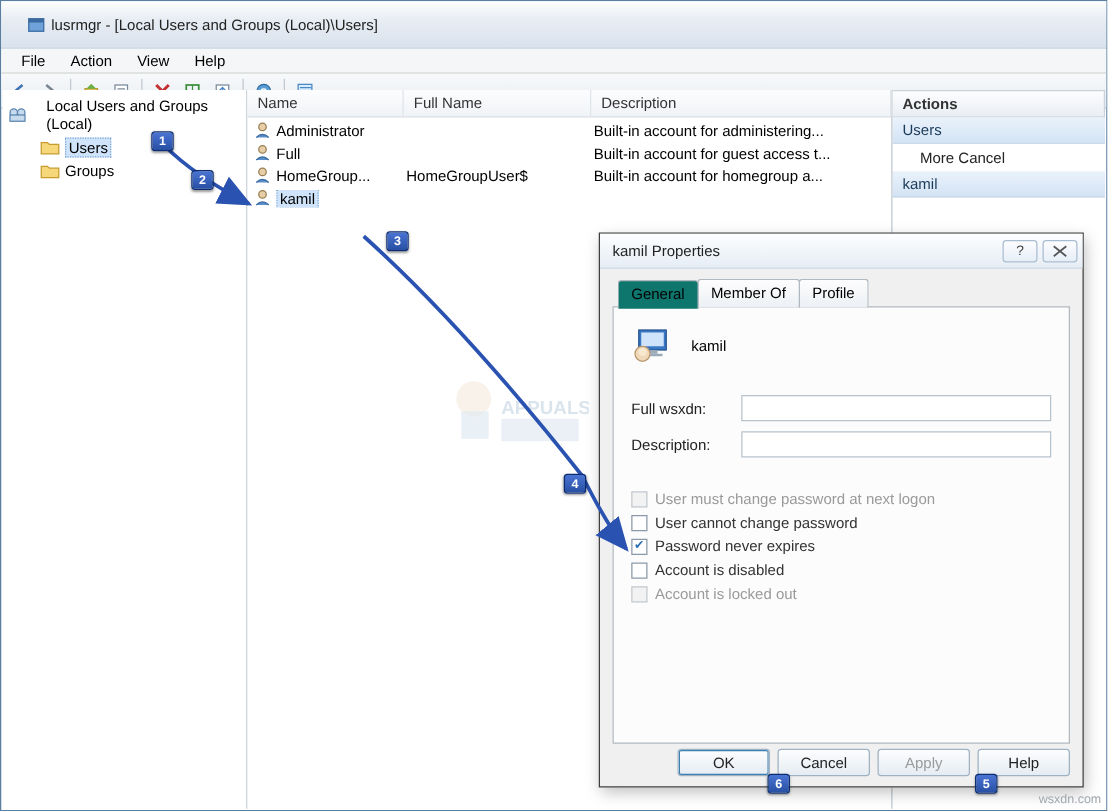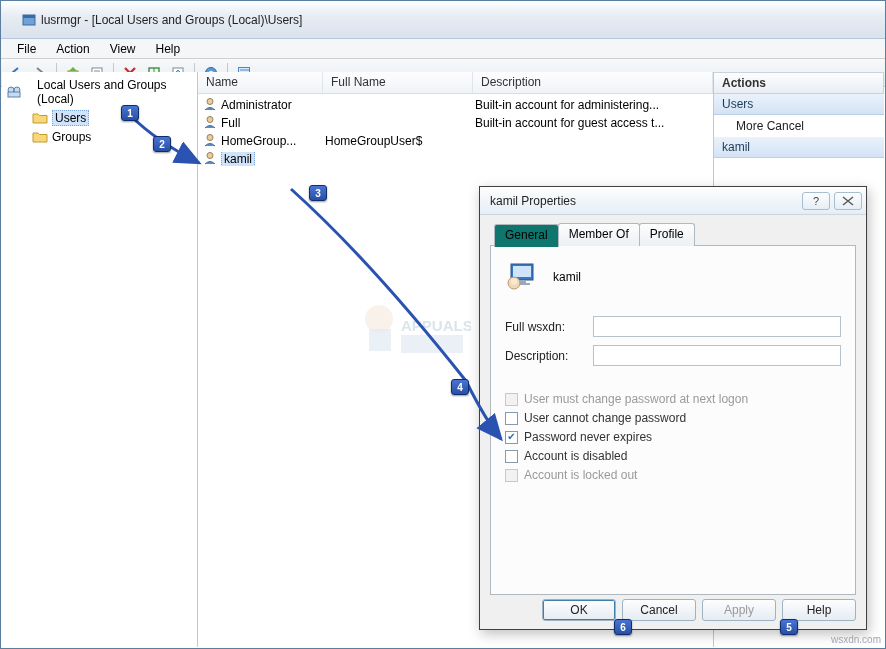--- a/index.html
+++ b/index.html
@@ -355,20 +355,21 @@
           </div>
           <div class="list-row">
             <span class="user-icon">
               <svg width="16" height="16">
                 <circle cx="8" cy="5.5" r="3" fill="#e6cfa8" stroke="#9a7d4e"></circle>
                 <path d="M3 14 Q8 9 13 14" fill="#5a8ec8" stroke="#3a6aa0"></path>
               </svg>
             </span>
             <span class="cell col-name" style="width:104px"><span class="cell-name-text">HomeGroup...</span></span>
             <span class="cell col-full" style="width:150px">HomeGroupUser$</span>
+            <span class="cell col-desc" style="flex:1">Built-in account for homegroup a...</span>
           </div>
           <div class="list-row row-sel">
             <span class="user-icon">
               <svg width="16" height="16">
                 <circle cx="8" cy="5.5" r="3" fill="#e6cfa8" stroke="#9a7d4e"></circle>
                 <path d="M3 14 Q8 9 13 14" fill="#5a8ec8" stroke="#3a6aa0"></path>
               </svg>
             </span>
             <span class="cell col-name" style="width:104px"><span class="cell-name-text">kamil</span></span>
             <span class="cell col-full" style="width:150px"></span>

